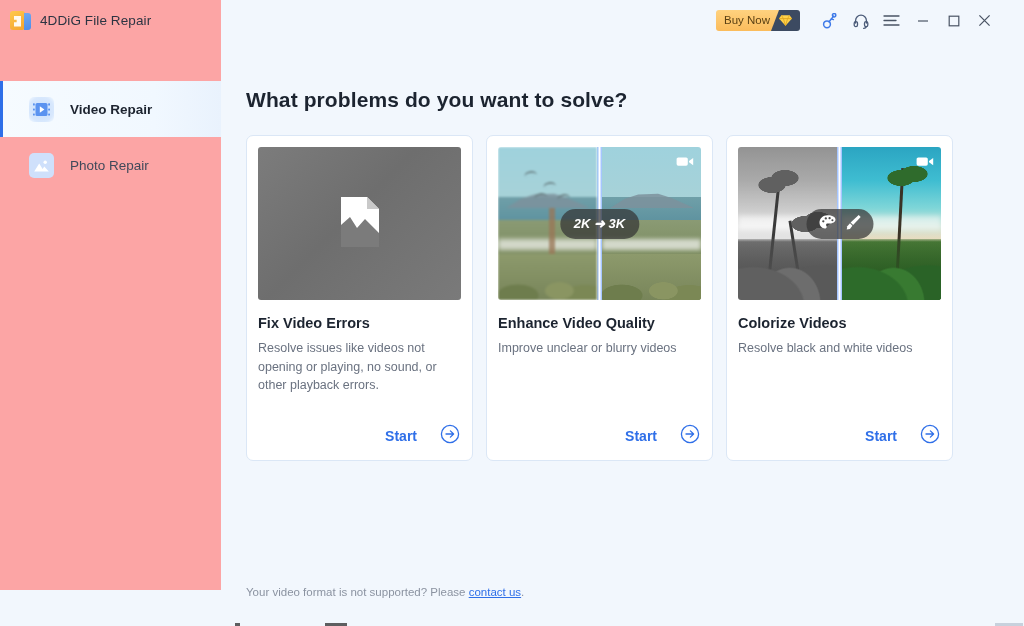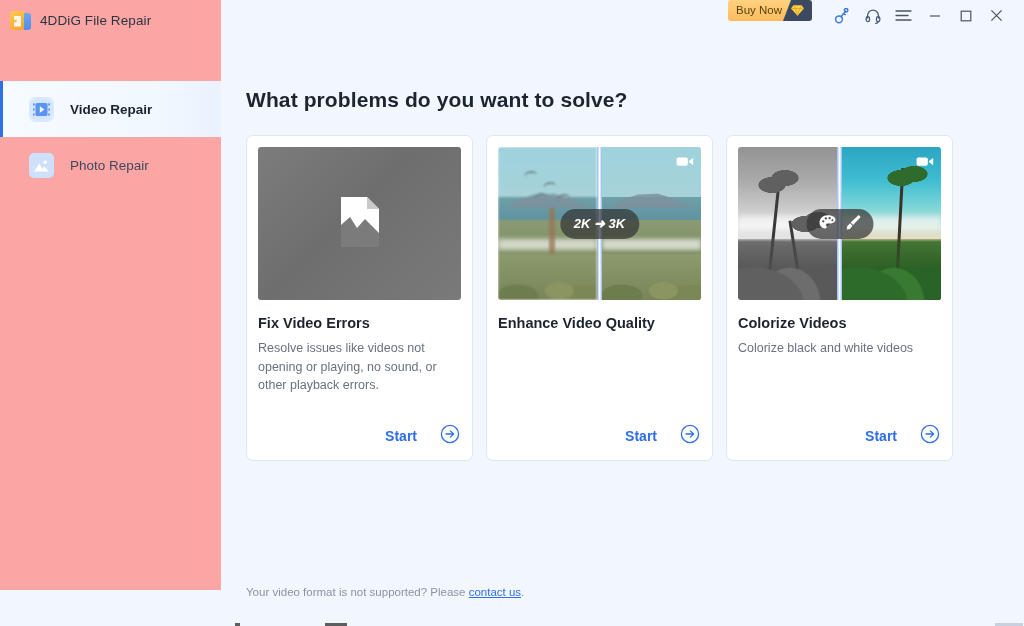--- a/index.html
+++ b/index.html
@@ -134,23 +134,23 @@
     background: #f2f7fd;
     height: 626px;
   }
 
   
   .titlebar {
     position: absolute;
     top: 0; right: 0;
     height: 41px;
     display: flex;
-    align-items: flex-start;
+    align-items: center;
     gap: 0px;
-    padding-right: 12px;
+    padding-right: 24px;
   }
 
   .buy-now {
     display: flex;
     align-items: center;
     height: 21px;
     border-radius: 3px;
     overflow: hidden;
     margin-right: 14px;
     cursor: pointer;
@@ -568,20 +568,21 @@
             <span>2K ➜ 3K</span>
           </div>
           <span class="cam-badge">
             <svg width="18" height="13" viewBox="0 0 18 13">
               <rect x="0.6" y="2.4" width="11.2" height="8.4" rx="1.7" fill="#ffffff"></rect>
               <path d="M13 6 L17.2 3 V10.2 L13 7.2 Z" fill="#ffffff"></path>
             </svg>
           </span>
         </div>
         <h2 class="card-title">Enhance Video Quality</h2>
+        <p class="card-desc">Improve unclear or blurry videos</p>
         <div class="start">
           <span class="start-label">Start</span>
           <span>
             <svg width="20" height="20" viewBox="0 0 20 20">
               <circle cx="10" cy="10" r="8.6" fill="none" stroke="#2f6fe8" stroke-width="1.3"></circle>
               <path d="M6 10 H13.4 M10.4 6.9 L13.6 10 L10.4 13.1" fill="none" stroke="#2f6fe8" stroke-width="1.3" stroke-linecap="round" stroke-linejoin="round"></path>
             </svg>
           </span>
         </div>
       </article>
@@ -630,21 +631,21 @@
             </span>
           </div>
           <span class="cam-badge">
             <svg width="18" height="13" viewBox="0 0 18 13">
               <rect x="0.6" y="2.4" width="11.2" height="8.4" rx="1.7" fill="#ffffff"></rect>
               <path d="M13 6 L17.2 3 V10.2 L13 7.2 Z" fill="#ffffff"></path>
             </svg>
           </span>
         </div>
         <h2 class="card-title">Colorize Videos</h2>
-        <p class="card-desc">Colorize black and white videos</p>
+        <p class="card-desc">Resolve black and white videos</p>
         <div class="start">
           <span class="start-label">Start</span>
           <span>
             <svg width="20" height="20" viewBox="0 0 20 20">
               <circle cx="10" cy="10" r="8.6" fill="none" stroke="#2f6fe8" stroke-width="1.3"></circle>
               <path d="M6 10 H13.4 M10.4 6.9 L13.6 10 L10.4 13.1" fill="none" stroke="#2f6fe8" stroke-width="1.3" stroke-linecap="round" stroke-linejoin="round"></path>
             </svg>
           </span>
         </div>
       </article>

